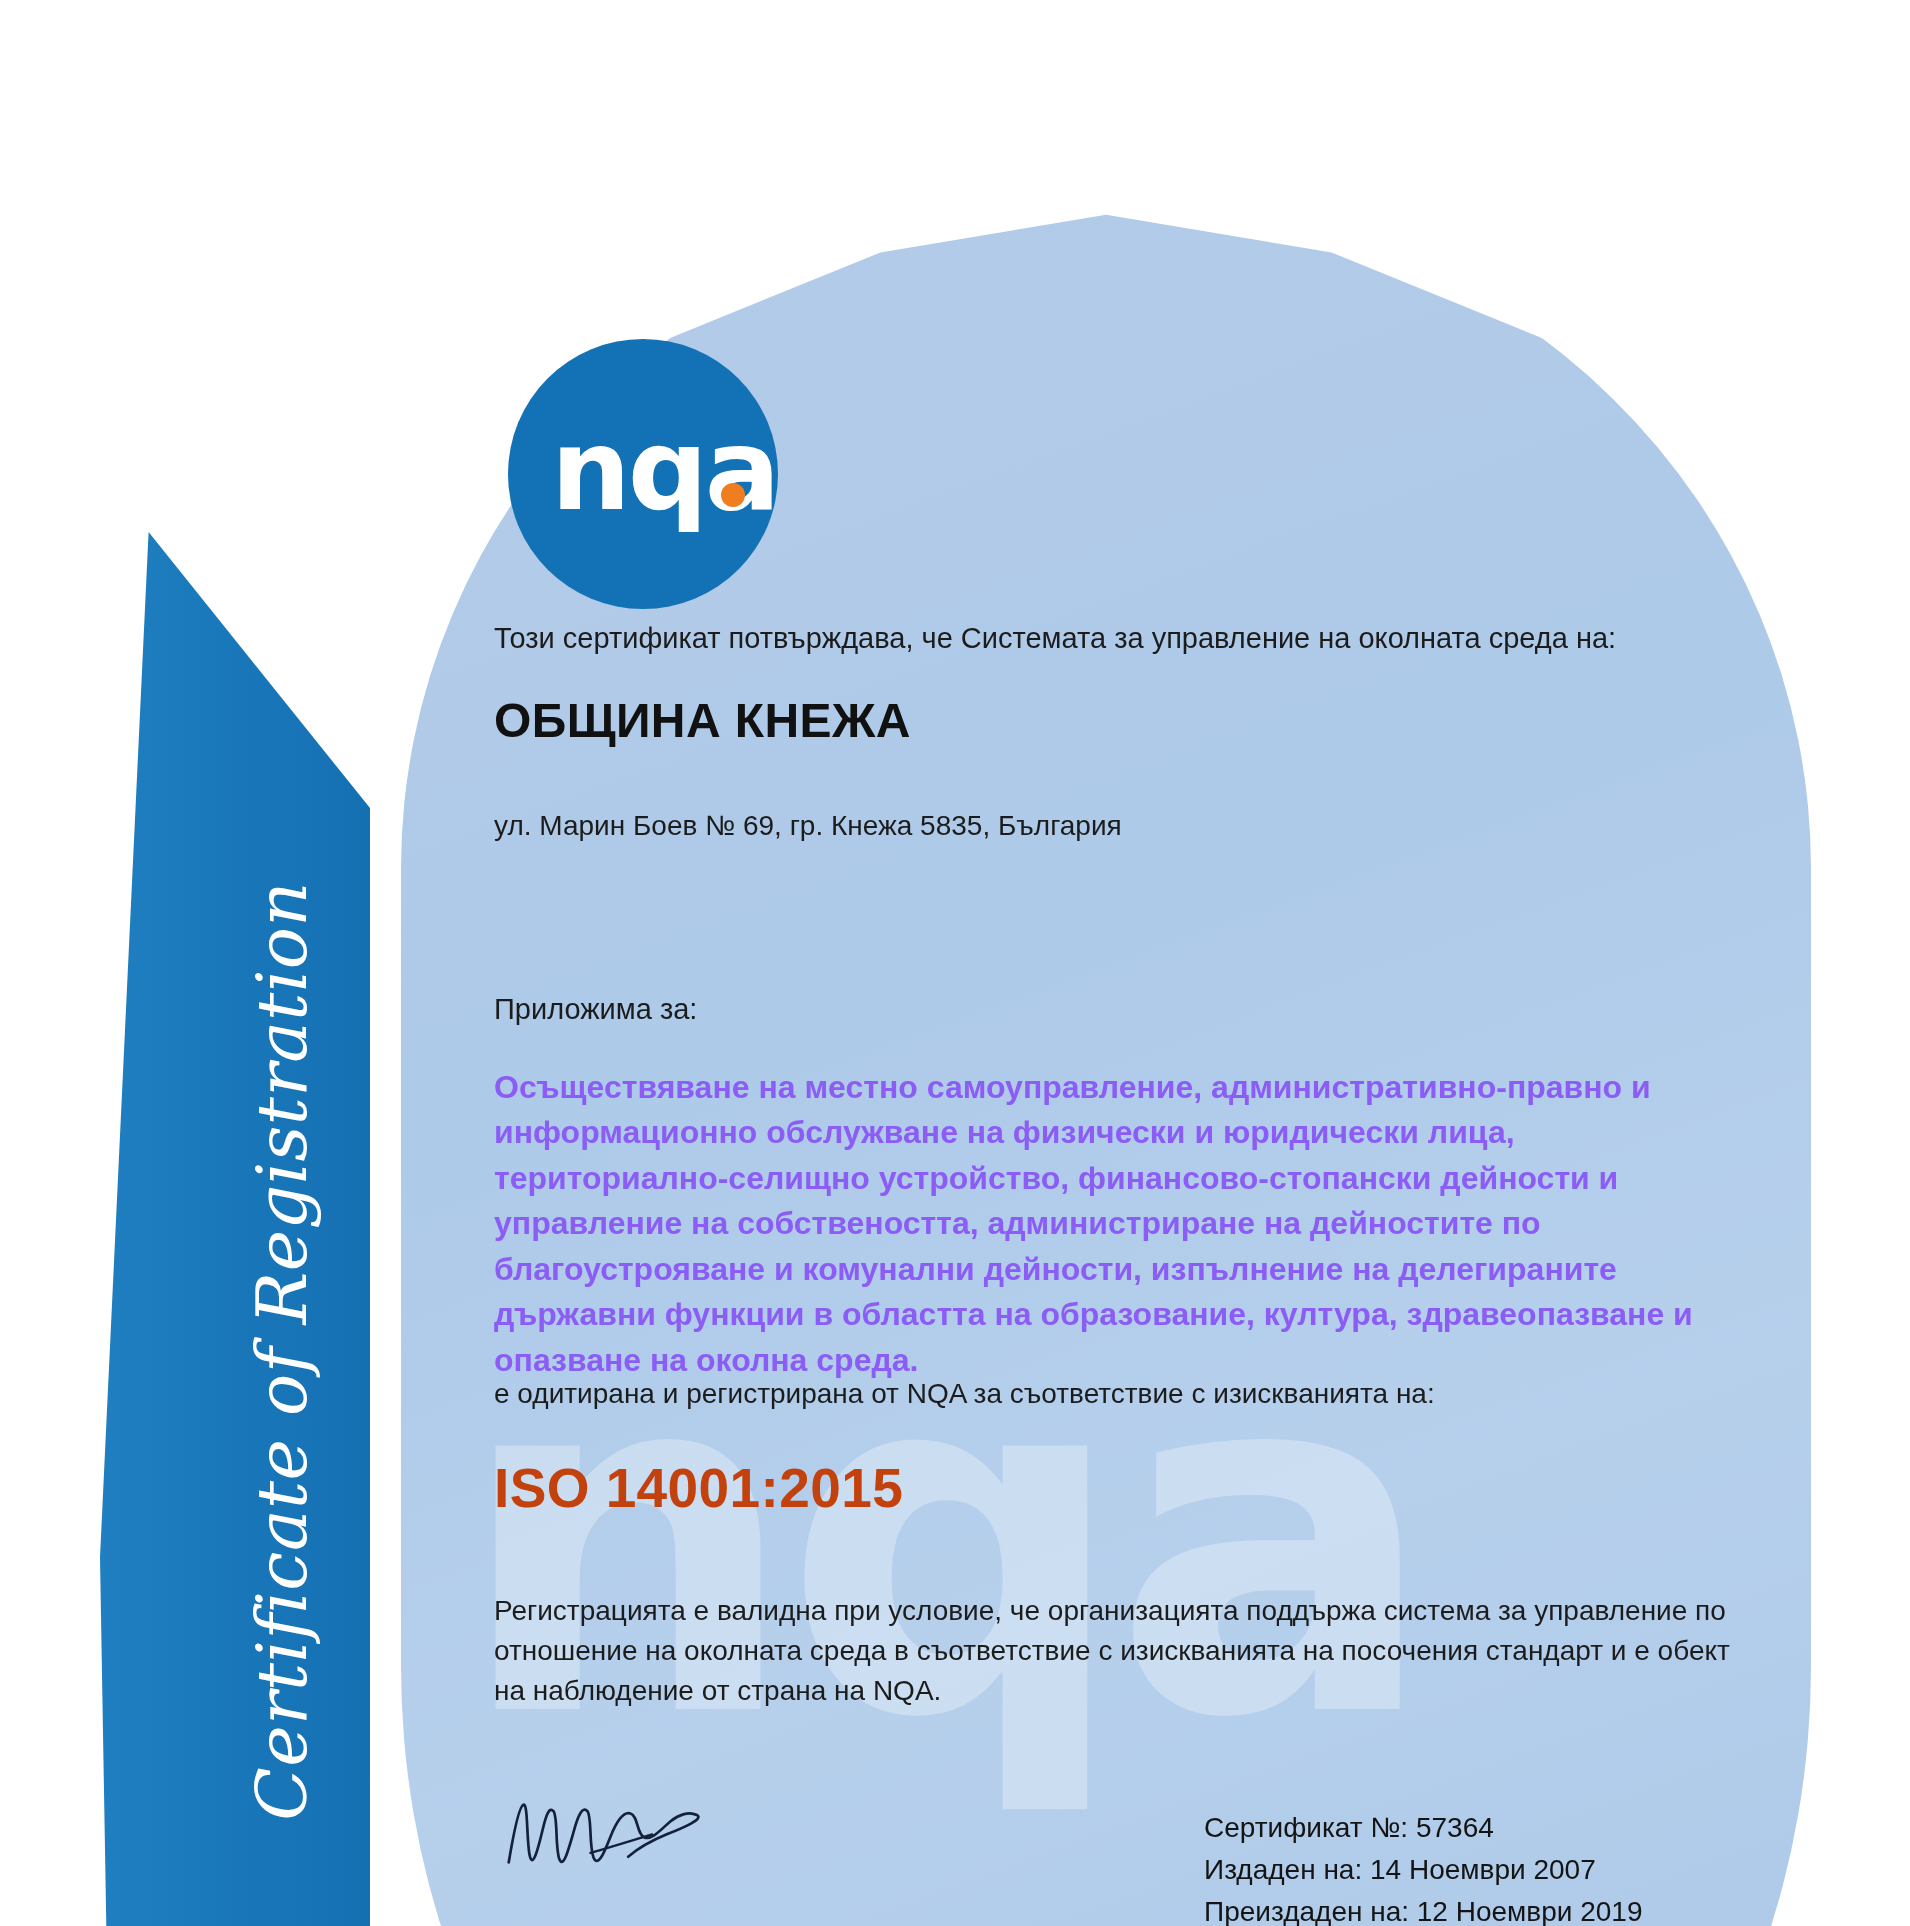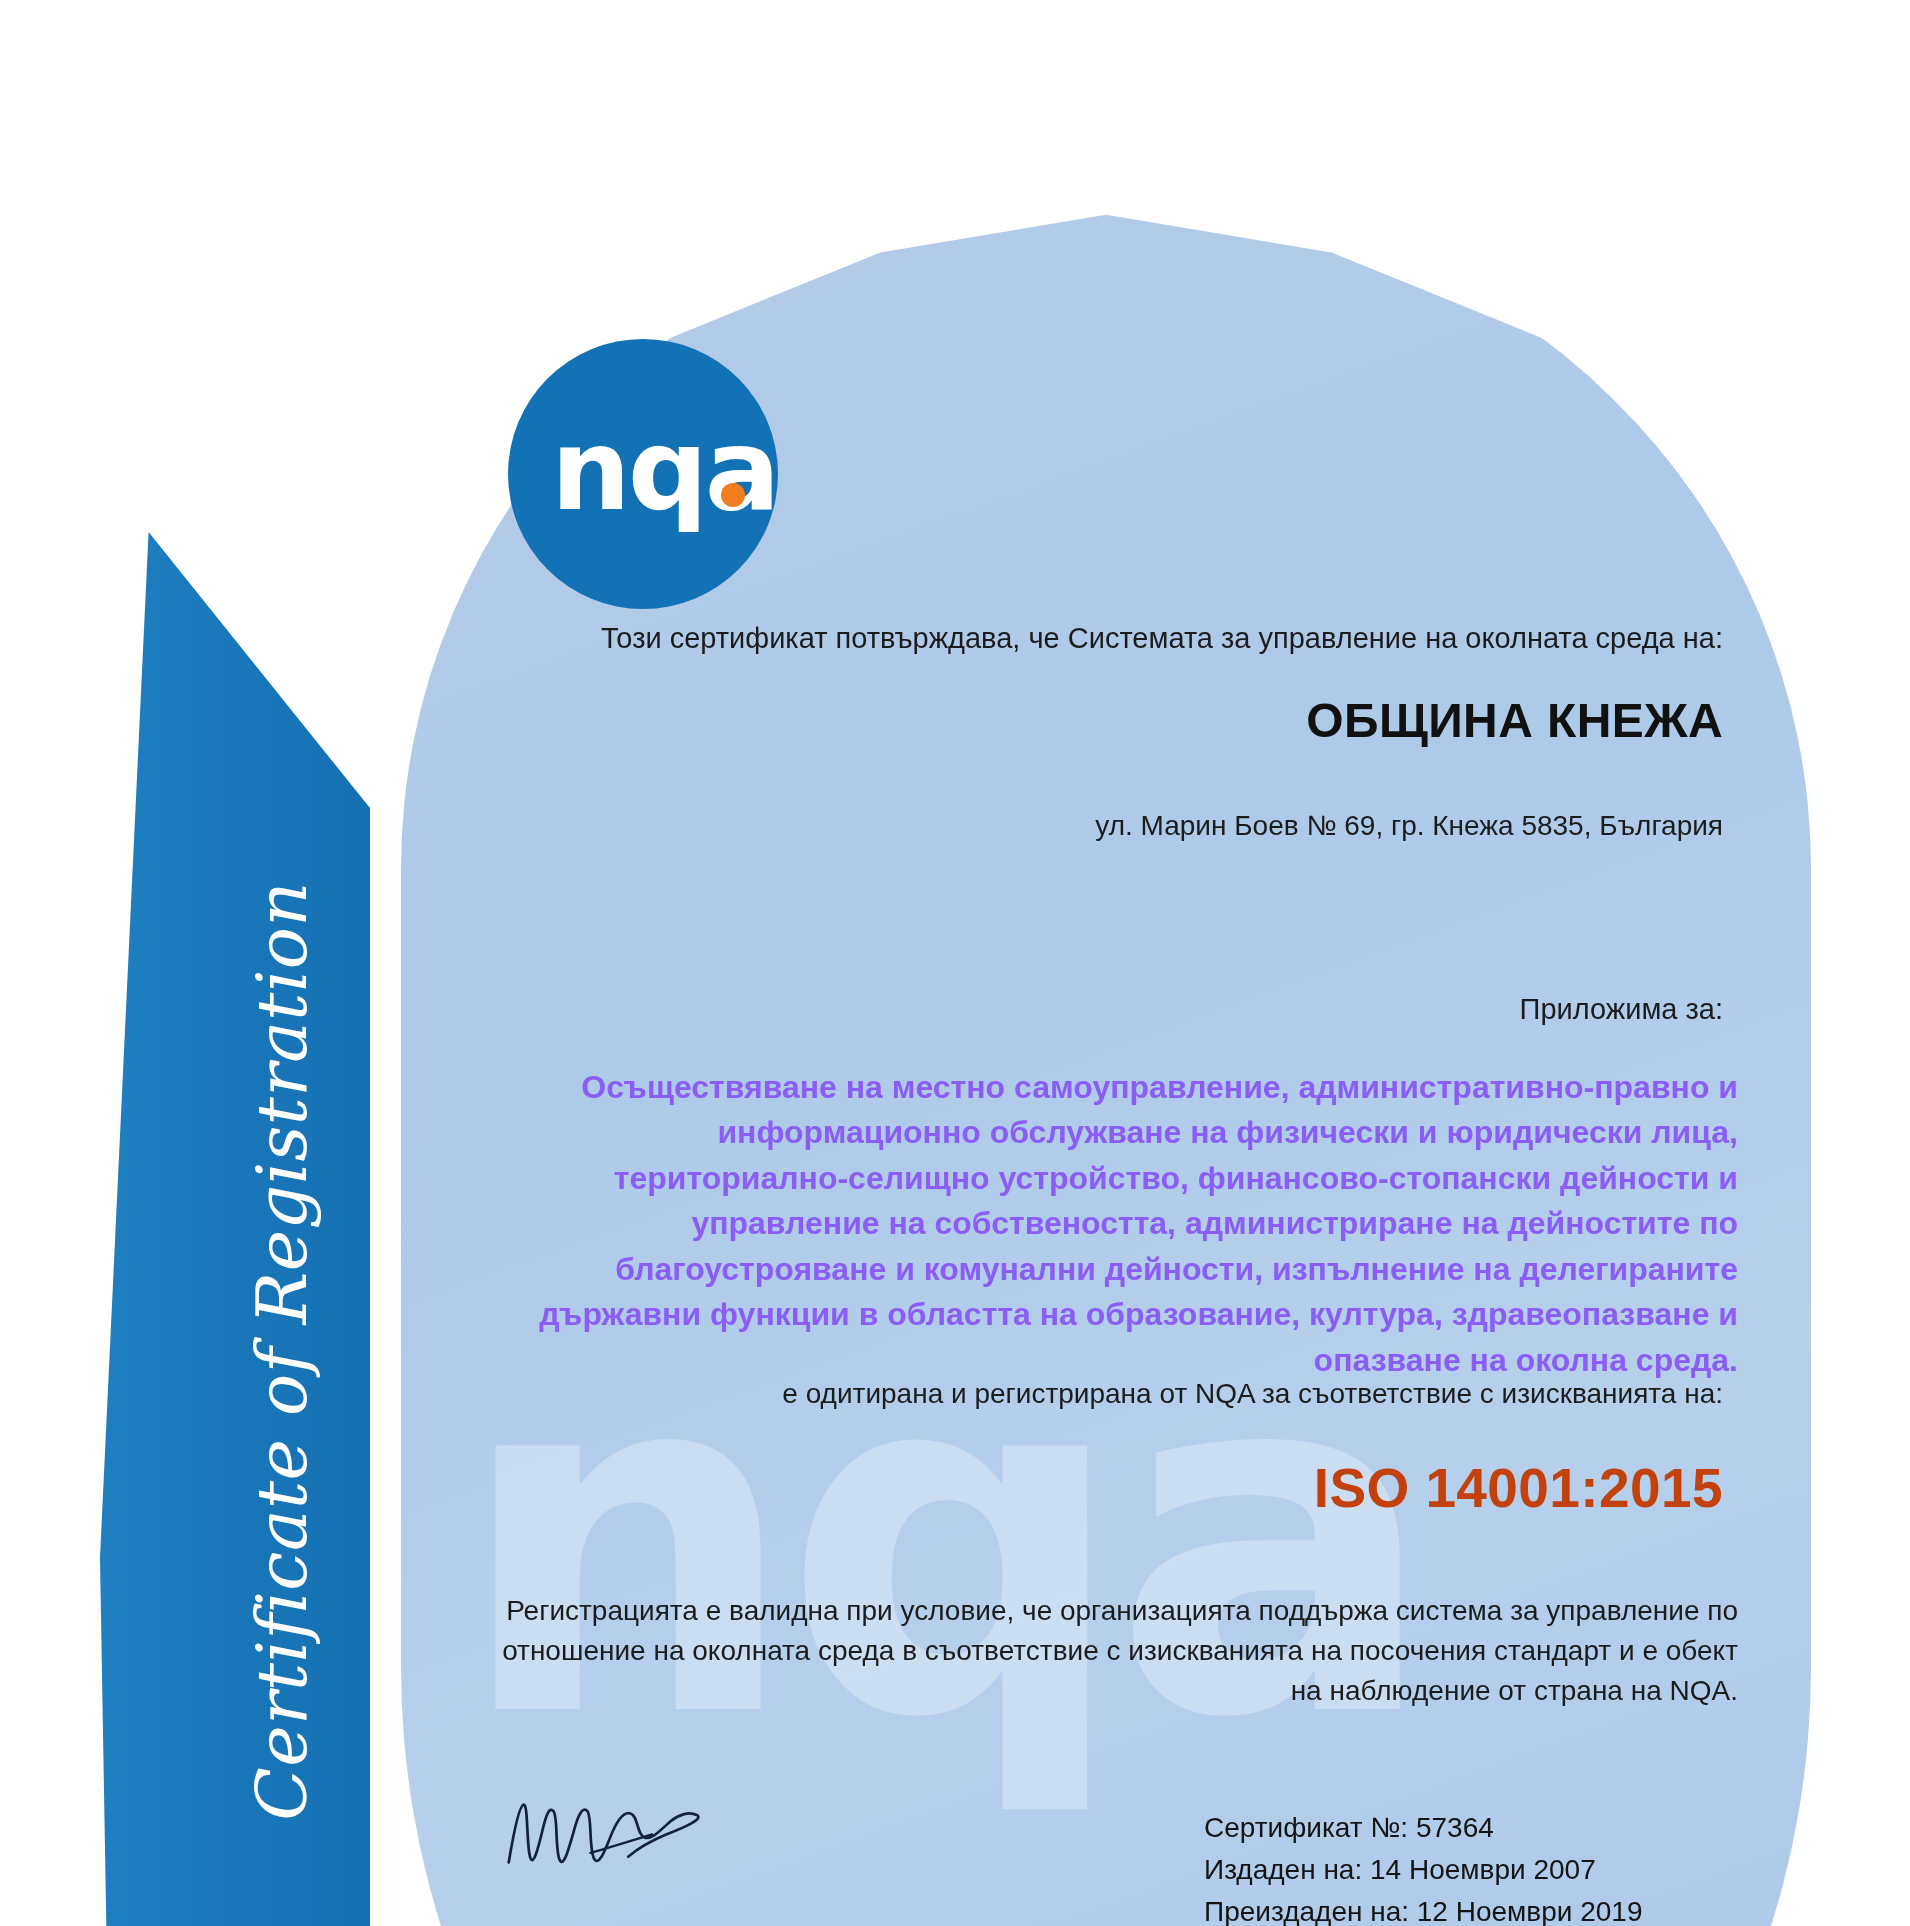--- a/index.html
+++ b/index.html
@@ -118,21 +118,20 @@
     height: 24px;
     border-radius: 50%;
     background: #f07d1e;
   }
 
   
   .body-col {
     position: absolute;
     left: 494px;
     width: 1229px;
-    text-align: right;
   }
   .line-regular {
     font-size: 29px;
     line-height: 1.35;
     color: #1c1c1c;
   }
 
   #confirm-line { top: 619px; }
   #org-name {
     top: 693px;

